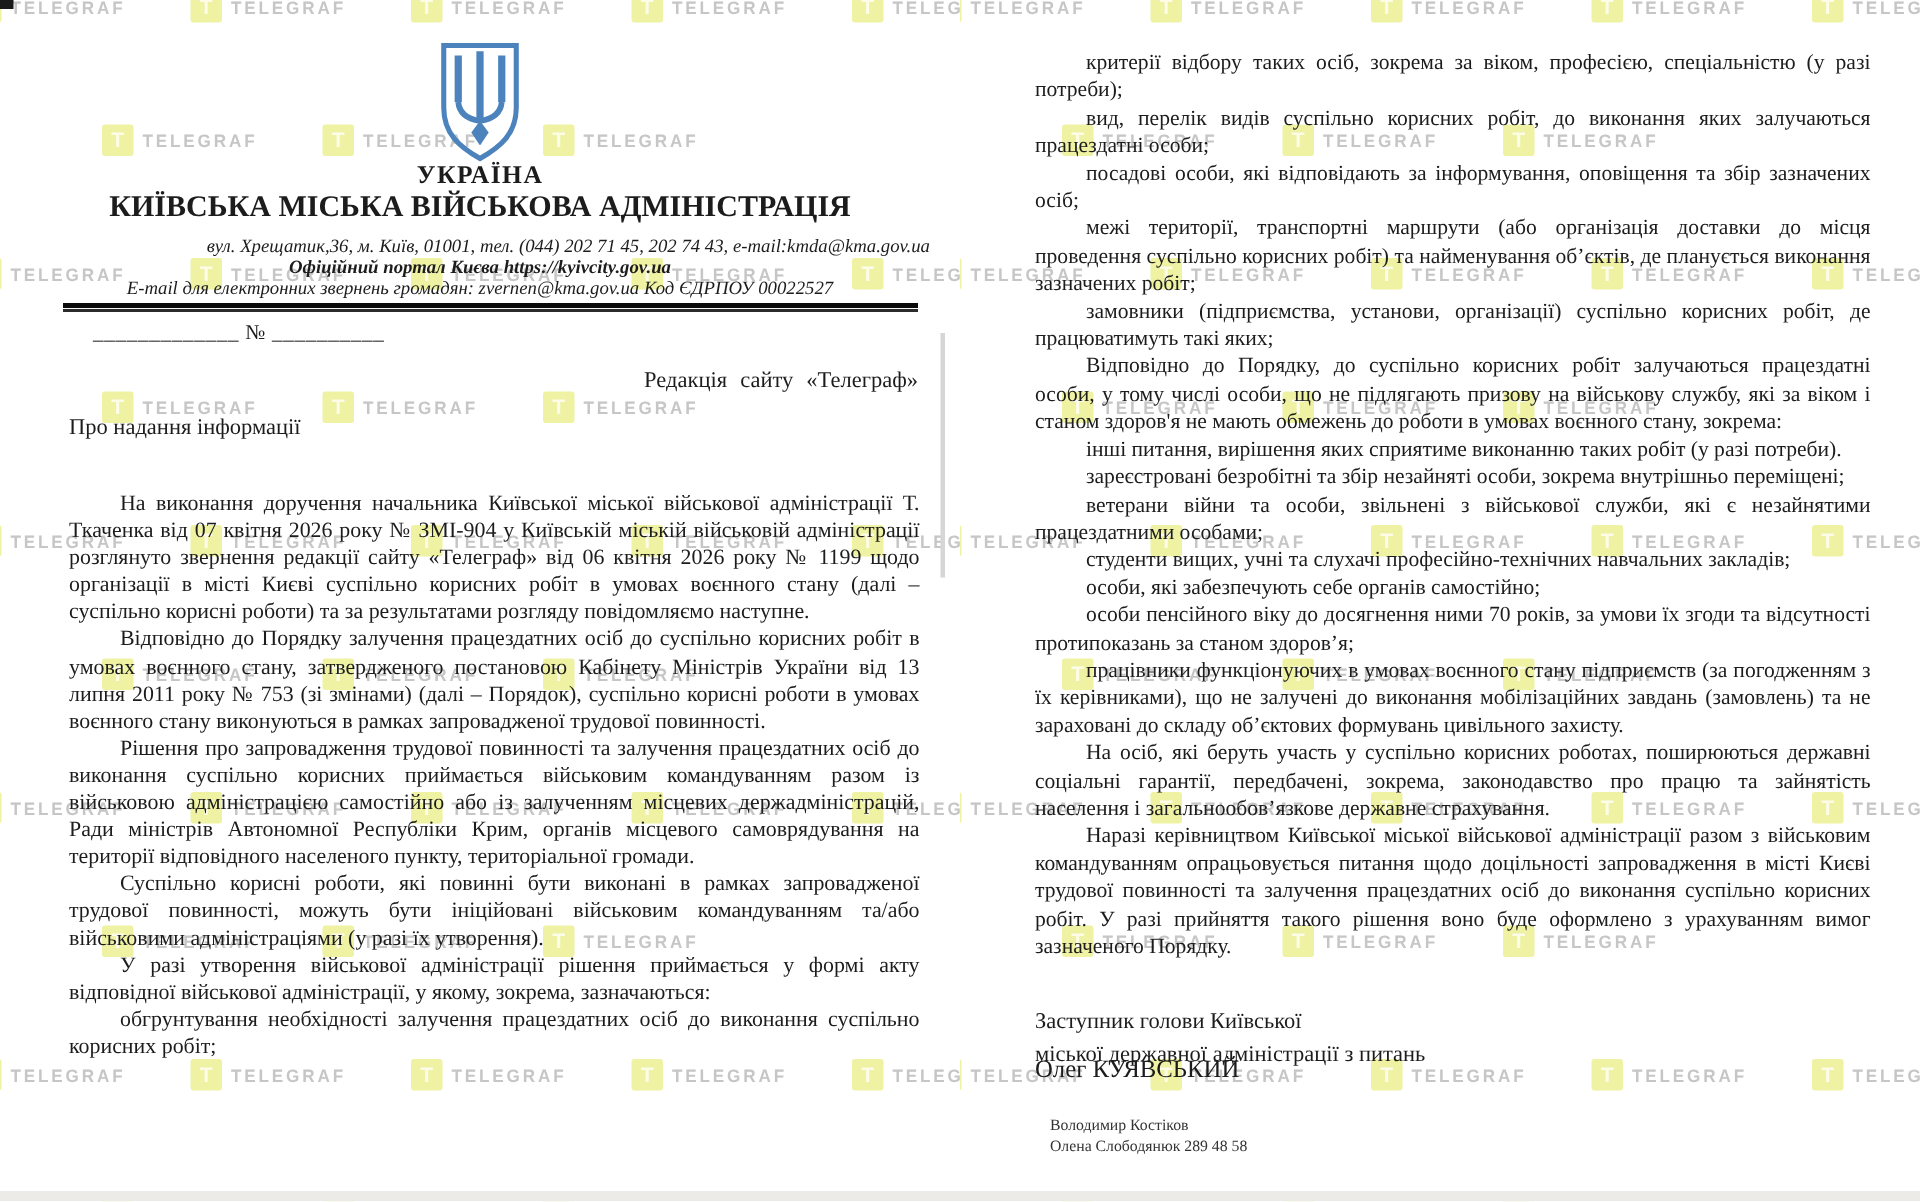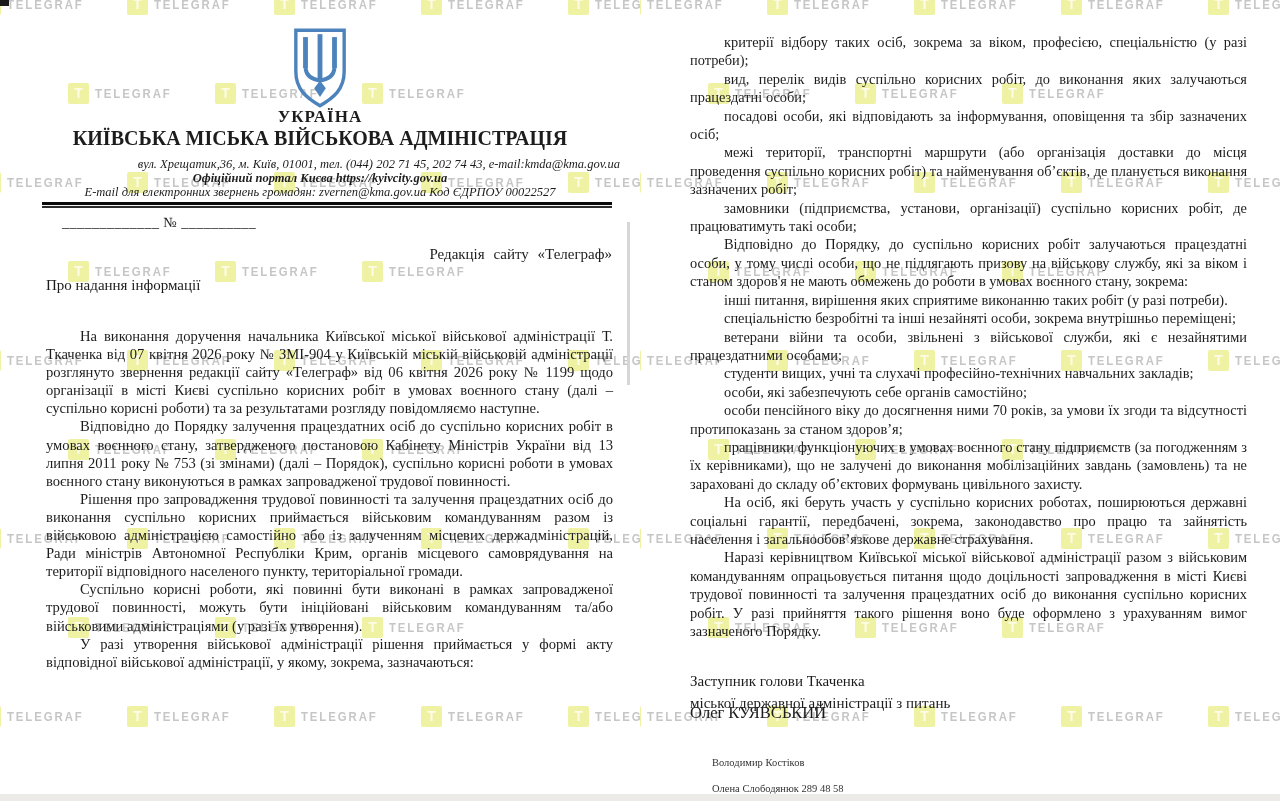--- a/index.html
+++ b/index.html
@@ -31,21 +31,21 @@
   .recipient{position:absolute;top:246px;left:42px;width:570px;text-align:right;
              font-size:15px;word-spacing:5px;}
   .subject{position:absolute;top:277px;left:46px;font-size:15px;}
   .bodytext p{margin:0;text-indent:34px;text-align:justify;}
   .body1{position:absolute;top:327px;left:46px;width:567px;font-size:14.6px;line-height:18.1px;}
   .body2{position:absolute;top:33px;left:50px;width:557px;font-size:14.4px;line-height:18.4px;}
   .sig-pos{position:absolute;top:670px;left:50px;font-size:15px;line-height:22px;}
   .sig-pos p{margin:0;text-indent:0;text-align:left;}
   .sig-name{position:absolute;top:703px;left:50px;width:557px;text-align:left;font-size:16.5px;}
   .foot{position:absolute;top:744px;left:60px;font-size:10.5px;line-height:13.5px;color:#333;}
-  .foot p{margin:12px;text-indent:0;text-align:left;}
+  .foot p{margin:0;text-indent:0;text-align:left;}
   .vstrip{position:absolute;top:222px;left:627px;width:3px;height:163px;background:#d6d6d6;z-index:3;}
   .bottom-band{position:absolute;top:794px;left:0;width:1280px;height:7px;background:#ecebe7;z-index:4;}
 </style>
 </head>
 <body>
 
 <div class="canvas">
 
   <section class="page page-left">
     <div class="wm-layer">
@@ -234,20 +234,21 @@
       <div class="numline">_____________  №  __________</div>
       <div class="recipient">Редакція сайту «Телеграф»</div>
       <div class="subject">Про надання інформації</div>
 
       <div class="bodytext body1">
           <p>На виконання доручення начальника Київської міської військової адміністрації Т. Ткаченка від 07 квітня 2026 року № ЗМІ-904 у Київській міській військовій адміністрації розглянуто звернення редакції сайту «Телеграф» від 06 квітня 2026 року № 1199 щодо організації в місті Києві суспільно корисних робіт в умовах воєнного стану (далі – суспільно корисні роботи) та за результатами розгляду повідомляємо наступне.</p>
           <p>Відповідно до Порядку залучення працездатних осіб до суспільно корисних робіт в умовах воєнного стану, затвердженого постановою Кабінету Міністрів України від 13 липня 2011 року № 753 (зі змінами) (далі – Порядок), суспільно корисні роботи в умовах воєнного стану виконуються в рамках запровадженої трудової повинності.</p>
           <p>Рішення про запровадження трудової повинності та залучення працездатних осіб до виконання суспільно корисних приймається військовим командуванням разом із військовою адміністрацією самостійно або із залученням місцевих держадміністрацій, Ради міністрів Автономної Республіки Крим, органів місцевого самоврядування на території відповідного населеного пункту, територіальної громади.</p>
           <p>Суспільно корисні роботи, які повинні бути виконані в рамках запровадженої трудової повинності, можуть бути ініційовані військовим командуванням та/або військовими адміністраціями (у разі їх утворення).</p>
           <p>У разі утворення військової адміністрації рішення приймається у формі акту відповідної військової адміністрації, у якому, зокрема, зазначаються:</p>
+          <p>обгрунтування необхідності залучення працездатних осіб до виконання суспільно корисних робіт;</p>
         </div>
     </div>
   </section>
 
   <section class="page page-right">
     <div class="wm-layer">
         <div class="wm" style="left: -20px; top: -6px;">
           <span class="wm-tbox">T</span>
           <span class="wm-label">TELEGRAF</span>
         </div>
@@ -407,35 +408,35 @@
           <span class="wm-tbox">T</span>
           <span class="wm-label">TELEGRAF</span>
         </div>
       </div>
     <div class="content">
       <div class="bodytext body2">
           <p>критерії відбору таких осіб, зокрема за віком, професією, спеціальністю (у разі потреби);</p>
           <p>вид, перелік видів суспільно корисних робіт, до виконання яких залучаються працездатні особи;</p>
           <p>посадові особи, які відповідають за інформування, оповіщення та збір зазначених осіб;</p>
           <p>межі території, транспортні маршрути (або організація доставки до місця проведення суспільно корисних робіт) та найменування об’єктів, де планується виконання зазначених робіт;</p>
-          <p>замовники (підприємства, установи, організації) суспільно корисних робіт, де працюватимуть такі особи;</p>
+          <p>замовники (підприємства, установи, організації) суспільно корисних робіт, де працюватимуть такі яких;</p>
           <p>Відповідно до Порядку, до суспільно корисних робіт залучаються працездатні особи, у тому числі особи, що не підлягають призову на військову службу, які за віком і станом здоров'я не мають обмежень до роботи в умовах воєнного стану, зокрема:</p>
           <p>інші питання, вирішення яких сприятиме виконанню таких робіт (у разі потреби).</p>
-          <p>спеціальністю безробітні та інші незайняті особи, зокрема внутрішньо переміщені;</p>
+          <p>зареєстровані безробітні та збір незайняті особи, зокрема внутрішньо переміщені;</p>
           <p>ветерани війни та особи, звільнені з військової служби, які є незайнятими працездатними особами;</p>
           <p>студенти вищих, учні та слухачі професійно-технічних навчальних закладів;</p>
           <p>особи, які забезпечують себе органів самостійно;</p>
           <p>особи пенсійного віку до досягнення ними 70 років, за умови їх згоди та відсутності протипоказань за станом здоров’я;</p>
           <p>працівники функціонуючих в умовах воєнного стану підприємств (за погодженням з їх керівниками), що не залучені до виконання мобілізаційних завдань (замовлень) та не зараховані до складу об’єктових формувань цивільного захисту.</p>
           <p>На осіб, які беруть участь у суспільно корисних роботах, поширюються державні соціальні гарантії, передбачені, зокрема, законодавство про працю та зайнятість населення і загальнообов’язкове державне страхування.</p>
           <p>Наразі керівництвом Київської міської військової адміністрації разом з військовим командуванням опрацьовується питання щодо доцільності запровадження в місті Києві трудової повинності та залучення працездатних осіб до виконання суспільно корисних робіт. У разі прийняття такого рішення воно буде оформлено з урахуванням вимог зазначеного Порядку.</p>
         </div>
 
       <div class="sig-pos">
-          <p>Заступник голови Ткаченка</p>
+          <p>Заступник голови Київської</p>
           <p>міської державної адміністрації з питань</p>
         </div>
       <div class="sig-name">Олег КУЯВСЬКИЙ</div>
 
       <div class="foot">
           <p>Володимир Костіков</p>
           <p>Олена Слободянюк 289 48 58</p>
         </div>
     </div>
   </section>

